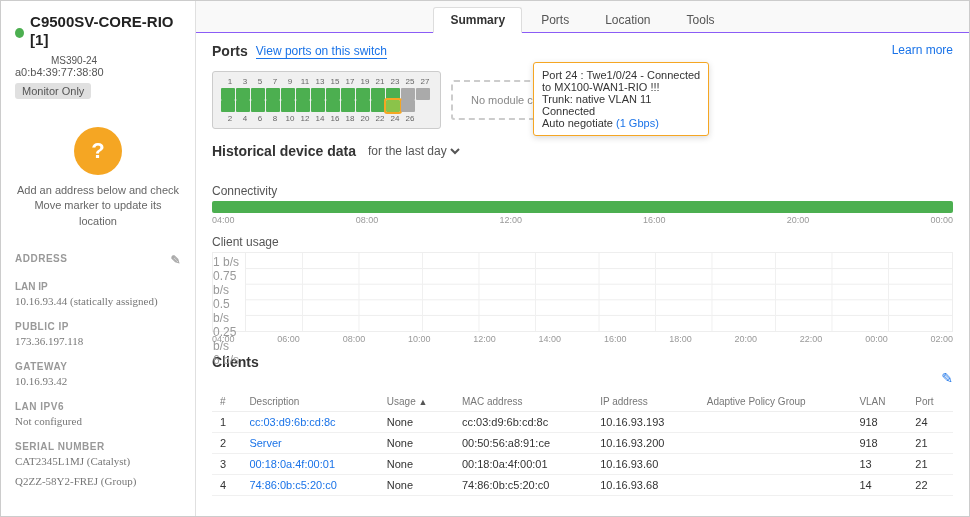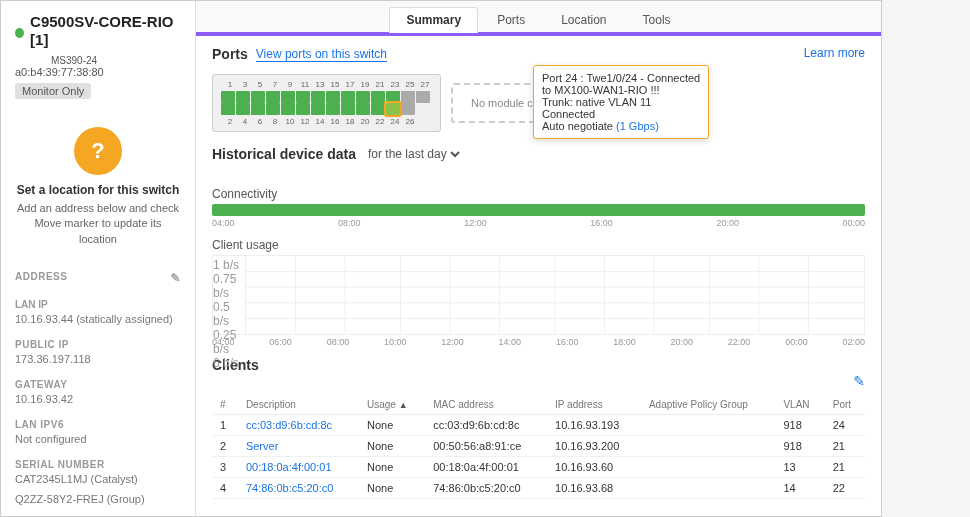--- a/index.html
+++ b/index.html
@@ -1,41 +1,41 @@
 <!DOCTYPE html>
 <html><head>
   <meta charset="utf-8">
   <style>
     * { box-sizing: border-box; margin: 0; padding: 0; }
     body { font-family: Arial, Helvetica, sans-serif; font-size: 12px; background: #f5f5f5; color: #333; }
     
-    .container { display: flex; width: 882px; height: 517px; background: #fff; border: 1px solid #ccc; overflow: hidden; }
+    .container { display: flex; width: 970px; height: 517px; background: #fff; border: 1px solid #ccc; overflow: hidden; }
     
     
     .sidebar { width: 195px; min-width: 195px; background: #fff; border-right: 1px solid #e0e0e0; padding: 12px 14px; overflow-y: auto; }
     .device-name { font-size: 15px; font-weight: bold; color: #222; line-height: 1.2; margin-bottom: 4px; }
     .device-model { font-size: 10px; color: #555; margin-left: 36px; }
     .device-mac { font-size: 11px; color: #555; }
     .monitor-badge { display: inline-block; margin-top: 5px; padding: 2px 7px; background: #e0e0e0; border-radius: 3px; font-size: 11px; color: #555; }
     
     .location-section { margin-top: 18px; text-align: center; padding: 10px 0; }
     .location-icon { width: 48px; height: 48px; border-radius: 50%; background: #f5a623; display: flex; align-items: center; justify-content: center; margin: 0 auto 8px auto; }
     .location-icon span { color: white; font-size: 22px; font-weight: bold; }
     .location-title { font-weight: bold; font-size: 12px; color: #333; margin-bottom: 4px; }
     .location-desc { font-size: 11px; color: #666; line-height: 1.4; }
     
     .section-label { font-size: 10px; color: #999; font-weight: bold; text-transform: uppercase; letter-spacing: 0.5px; margin-top: 14px; margin-bottom: 3px; display: flex; justify-content: space-between; align-items: flex-start; }
     .edit-icon { color: #aaa; font-size: 12px; cursor: pointer; }
-    .info-sub { font-size: 11px; color: #777; margin-bottom: 8px; }
+    .info-sub { font-size: 11px; color: #777; margin-bottom: 8px; font-family: Liberation Serif, serif; }
     
     
     .main { flex: 1; overflow-y: auto; padding: 0; }
     
     
-    .tabs { display: flex; justify-content: center; border-bottom: 4px solid #8b5cf6; background: #f9f9f9; padding: 6px 0 0 0; }
+    .tabs { display: flex; justify-content: center; border-bottom: 1px solid #8b5cf6; background: #f9f9f9; padding: 6px 0 0 0; }
     .tab { padding: 5px 16px; font-size: 12px; color: #555; cursor: pointer; border: 1px solid transparent; border-bottom: none; margin: 0 1px; border-radius: 3px 3px 0 0; }
     .tab.active { background: #fff; border-color: #ddd; border-bottom: 1px solid #fff; color: #333; font-weight: bold; margin-bottom: -1px; }
     
     
     .content { padding: 10px 16px; }
     
     
     .section-header { display: flex; align-items: center; margin-bottom: 8px; }
     .section-title { font-size: 14px; font-weight: bold; color: #333; margin-right: 8px; }
     .section-link { font-size: 12px; color: #1a73e8; text-decoration: none; border-bottom: 1px solid #1a73e8; }
@@ -97,21 +97,20 @@
       <span class="device-name">C9500SV-CORE-RIO [1]</span>
     </div>
     <div class="device-model">MS390-24</div>
     <div class="device-mac">a0:b4:39:77:38:80</div>
     <span class="monitor-badge">Monitor Only</span>
     
     <div class="location-section">
       <div class="location-icon">
         <span>?</span>
       </div>
-      <div class="location-title">Set a location for this switch</div>
       <div class="location-desc">Add an address below and check Move marker to update its location</div>
     </div>
     
     <div class="section-label">
       <span>ADDRESS</span>
       <span class="edit-icon">✎</span>
     </div>
     <div class="section-label" style="text-transform:none;letter-spacing:0;font-size:10px;color:#999;font-weight:bold;text-transform:uppercase;">
       <span>LAN IP</span>
     </div>

